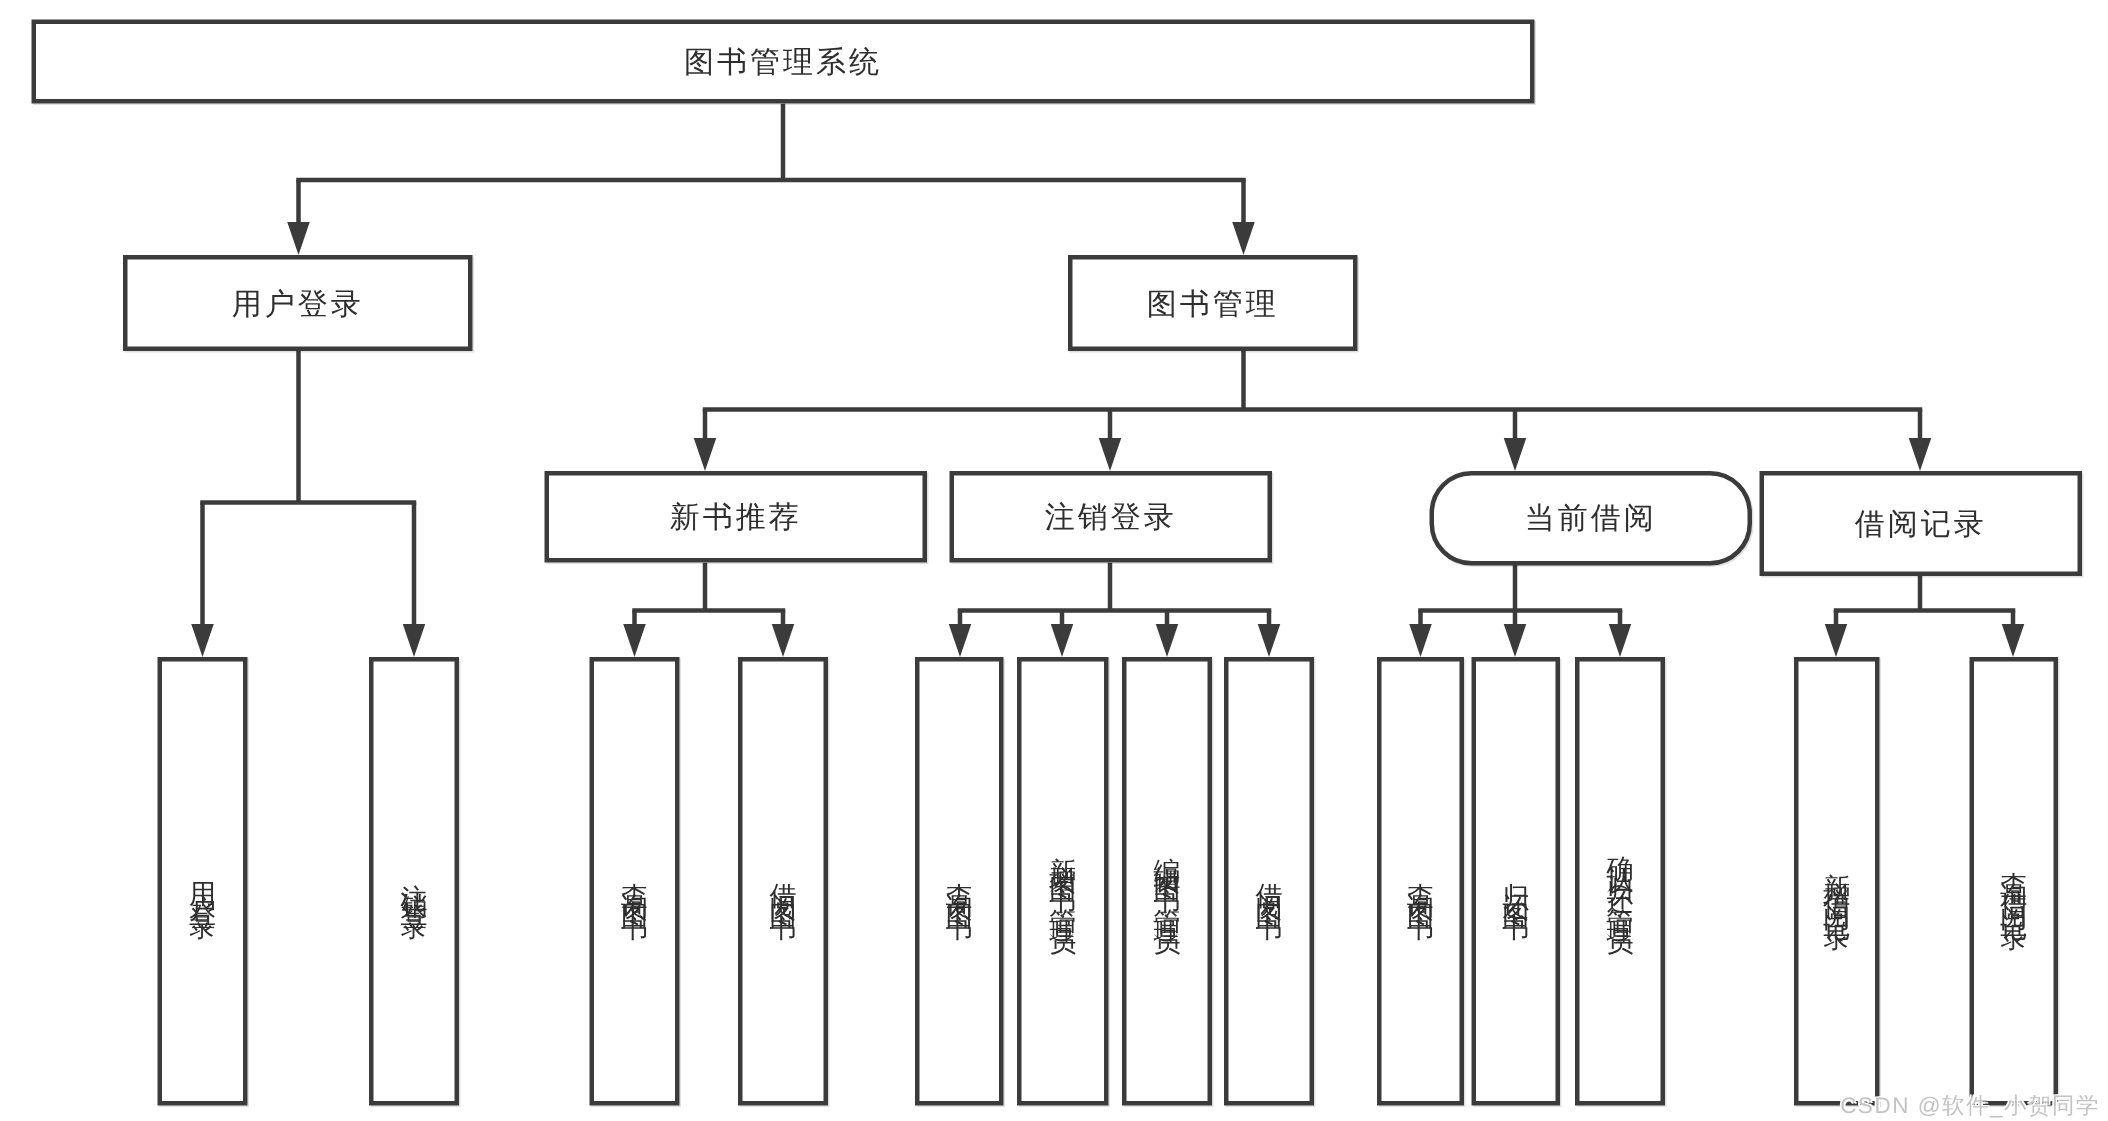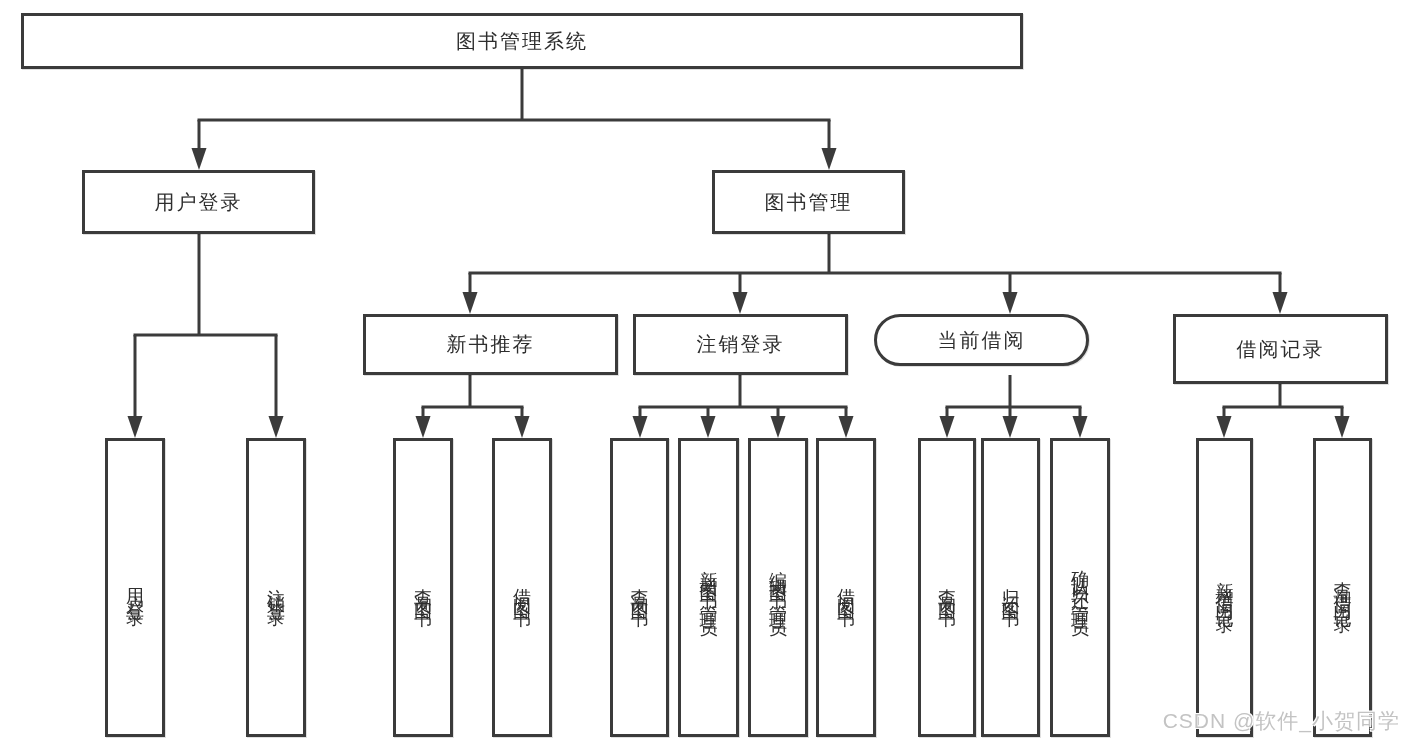--- a/index.html
+++ b/index.html
@@ -34,41 +34,41 @@
     letter-spacing: 7px;
     line-height: 1;
     white-space: nowrap;
   }
   
   .n-root          { left: 21px;   top: 13px;  width: 1002px; height: 56px; }
   .n-user-login    { left: 82px;   top: 170px; width: 233px;  height: 64px; }
   .n-book-mgmt     { left: 712px;  top: 170px; width: 193px;  height: 64px; }
   .n-new-book      { left: 363px;  top: 314px; width: 255px;  height: 61px; }
   .n-book-borrow   { left: 633px;  top: 314px; width: 215px;  height: 61px; }
-  .n-cur-borrow    { left: 874px;  top: 314px; width: 215px;  height: 52px; border-radius: 28px; }
+  .n-cur-borrow    { left: 953px;  top: 314px; width: 215px;  height: 63px; border-radius: 28px; }
   .n-borrow-rec    { left: 1173px; top: 314px; width: 215px;  height: 70px; }
   .leaf { top: 438px; height: 299px; }
   .l1  { left: 105px;  width: 60px; }
   .l2  { left: 246px;  width: 60px; }
   .l3  { left: 393px;  width: 60px; }
   .l4  { left: 492px;  width: 60px; }
   .l5  { left: 610px;  width: 59px; }
   .l6  { left: 678px;  width: 61px; }
   .l7  { left: 748px;  width: 60px; }
   .l8  { left: 816px;  width: 60px; }
   .l9  { left: 918px;  width: 58px; }
   .l10 { left: 981px;  width: 59px; }
   .l11 { left: 1050px; width: 60px; }
   .l12 { left: 1196px; width: 57px; }
   .l13 { left: 1313px; width: 59px; }
   .watermark {
     position: absolute;
     right: 5px;
-    bottom: 12px;
-    font-size: 21px;
+    bottom: 0;
+    font-size: 15px;
     letter-spacing: 1px;
     color: #c3c3c3;
     text-shadow: 1px 1px 0 #ffffff, -1px -1px 0 #ffffff, 1px -1px 0 #ffffff, -1px 1px 0 #ffffff;
     white-space: nowrap;
   }
 </style>
 </head>
 <body>
 
 <div class="canvas">

